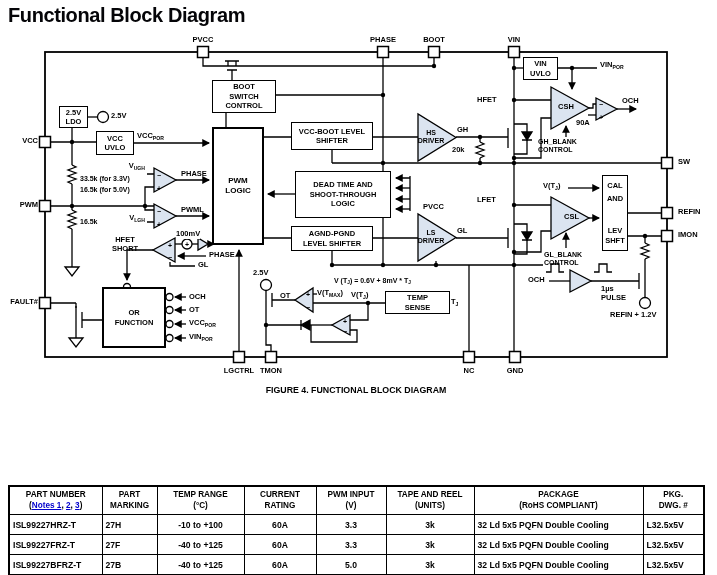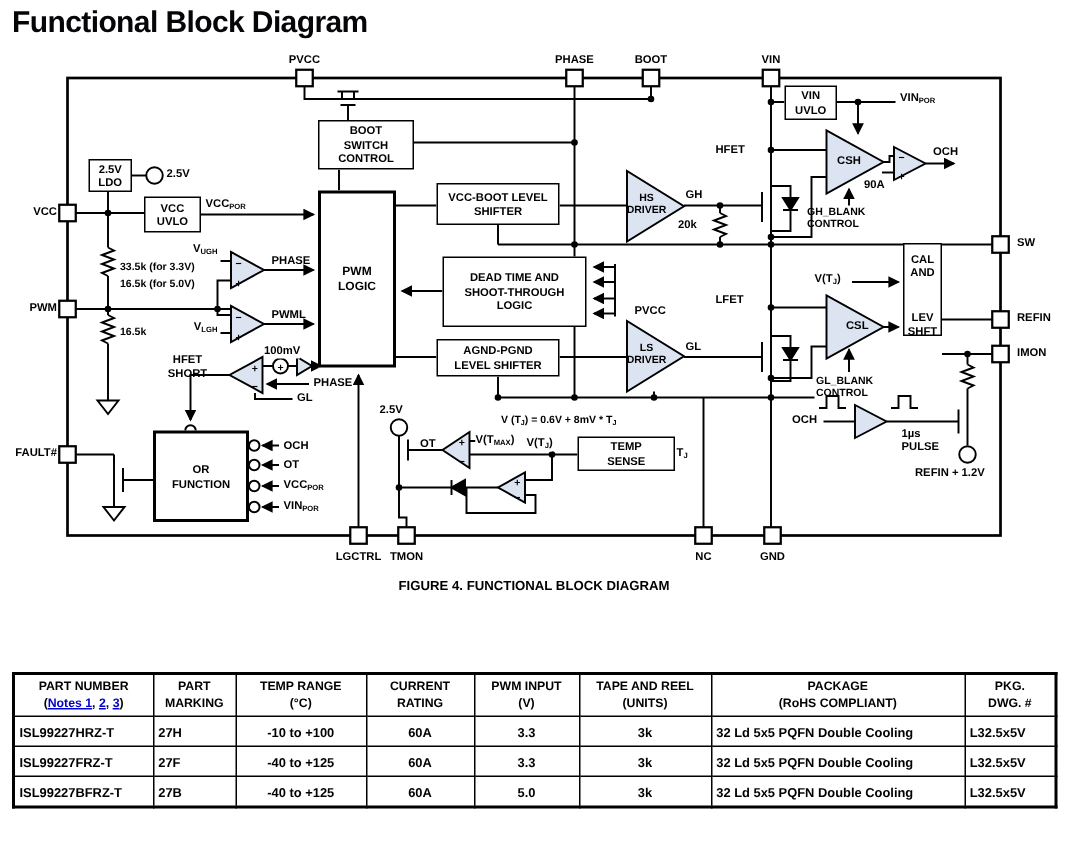--- a/index.html
+++ b/index.html
@@ -16,21 +16,21 @@
        justify-content:center;text-align:center;font-weight:bold;font-size:7.5px;line-height:1.25;
        white-space:pre-line;box-sizing:border-box;}
   .blk.thick{border-width:2.4px;}
   .blk.cal{flex-direction:column;justify-content:space-between;padding:5px 0;font-size:7.5px;}
   svg{position:absolute;left:0;top:0;}
   .caption{position:absolute;left:45px;top:385px;width:622px;text-align:center;
            font-weight:bold;font-size:8.8px;}
   table.order{position:absolute;left:8px;top:448px;border-collapse:collapse;table-layout:fixed;
               font-family:"Liberation Sans",sans-serif;}
   table.order th, table.order td{border:1.4px solid #000;box-sizing:border-box;overflow:hidden;}
-  table.order{border:2px solid #000;}
+  table.order{border:2px solid #000;margin-top:37px;}
   th{font-size:8.2px;font-weight:bold;text-align:center;padding:3px 1px;line-height:1.3;}
   td{font-size:8.6px;font-weight:bold;padding:1px 3px;height:20px;}
   td.c{text-align:center;}
   td.l{text-align:left;}
   a.notelink{text-decoration:underline;cursor:pointer;}
 </style>
 </head>
 <body>
 
 <div class="page">
@@ -264,21 +264,21 @@
 SHOOT-THROUGH
 LOGIC</div>
   <div class="blk" style="left:291px;top:226px;width:82px;height:25px;">AGND-PGND
 LEVEL SHIFTER</div>
   <div class="blk" style="left:523px;top:57px;width:35px;height:23px;">VIN
 UVLO</div>
   <div class="blk thick" style="left:102px;top:287px;width:64px;height:61px;">OR
 FUNCTION</div>
   <div class="blk" style="left:385px;top:291px;width:65px;height:23px;">TEMP
 SENSE</div>
-  <div class="blk cal" style="left:602px;top:162px;width:26px;height:62px;">
+  <div class="blk cal" style="left:602px;top:175px;width:26px;height:76px;">
     <span>CAL</span>
     <span>AND</span>
     <span style="white-space:pre-line;margin-top:20px;">LEV
 SHFT</span>
   </div>
 
   <div class="lbl s7 ct" style="left:416px;top:129px;width:30px;">HS
 DRIVER</div>
   <div class="lbl s7 ct" style="left:416px;top:229px;width:30px;">LS
 DRIVER</div>

